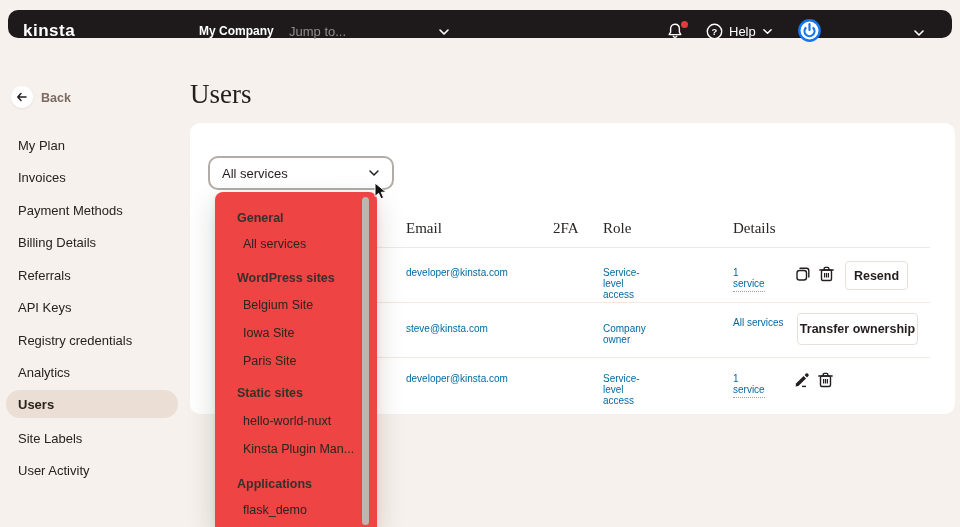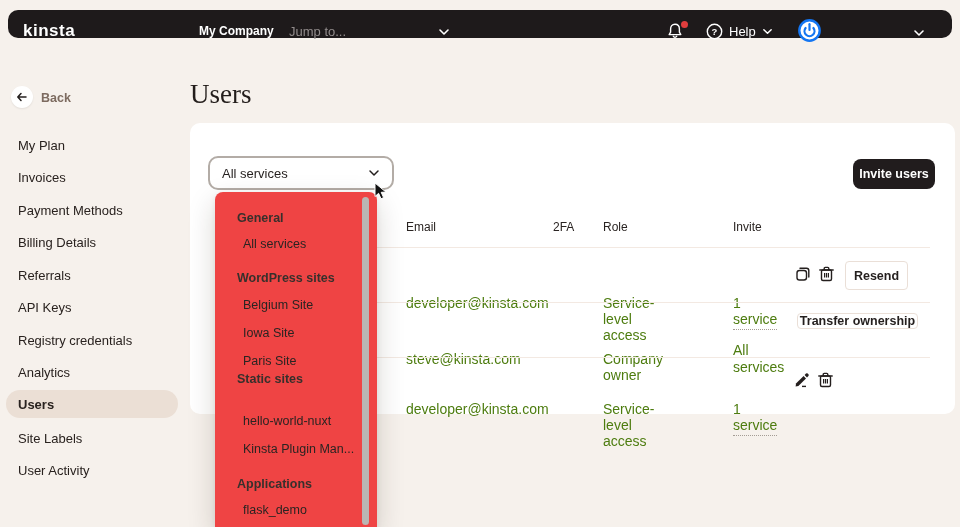--- a/index.html
+++ b/index.html
@@ -44,23 +44,23 @@
     display:flex; align-items:center; justify-content:space-between;
     padding:0 12px; cursor:pointer;
   }
   .filter-select span { font-size:13px; color:#241f1e; }
   .invite-btn {
     left:663px; top:36px; width:82px; height:30px;
     background:#211c1d; color:#fff; border:none; border-radius:8px;
     font-size:12.5px; font-weight:700; font-family:"Liberation Sans", sans-serif; cursor:pointer;
   }
 
-  .th { top:97px; font-size:12px; color:#2a2422; }
+  .th { top:97px; font-size:15px; color:#2a2422;font-family:Liberation Serif, serif; }
   .sep { left:25px; width:715px; height:1px; background:#f3e9e2; }
-  .cell { font-size:14px; color:#4d7c0f;margin-top:28px; }
+  .cell { font-size:10px; color:#0369a1; }
   .dotted { border-bottom:1px dotted #a49c95; padding-bottom:2px; cursor:pointer; }
   .row-btn {
     background:#fff; border:1px solid #eadfd7; border-radius:4px;
     font-size:12.5px; font-weight:700; color:#241f1e;
     font-family:"Liberation Sans", sans-serif; cursor:pointer;
   }
   .act-icon { cursor:pointer; }
 
   
   .dropdown {
@@ -135,26 +135,25 @@
 
 <div class="abs card">
 
   <div class="abs filter-select">
     <span>All services</span>
     <svg width="12" height="12" viewBox="0 0 12 12">
       <polyline points="2,4 6,8 10,4" fill="none" stroke="#241f1e" stroke-width="1.5" stroke-linecap="round" stroke-linejoin="round"></polyline>
     </svg>
   </div>
 
-  <button class="abs invite-btn">Invite users</button>
 
   <div class="abs th" style="left:216px">Email</div>
   <div class="abs th" style="left:363px">2FA</div>
   <div class="abs th" style="left:413px">Role</div>
-  <div class="abs th" style="left:543px">Invite</div>
+  <div class="abs th" style="left:543px">Details</div>
   <div class="abs sep" style="top:124px"></div>
 
   <div class="abs">
     <div class="abs cell" style="left:216px;top:144px">developer@kinsta.com</div>
     <div class="abs cell" style="left:413px;top:144px">Service-level access</div>
     <span class="abs cell dotted" style="left:543px;top:144px">1 service</span>
     <svg class="abs act-icon" style="left:604px;top:142px" width="18" height="18" viewBox="0 0 18 18">
       <rect x="3" y="5.5" width="9.5" height="9.5" rx="2.5" fill="#fff" stroke="#241f1e" stroke-width="1.4"></rect>
       <path d="M6 3.2 H12.5 A2.3 2.3 0 0 1 14.8 5.5 V12" fill="none" stroke="#241f1e" stroke-width="1.4" stroke-linecap="round"></path>
     </svg>
@@ -167,21 +166,21 @@
       <line x1="10.4" y1="8" x2="10.4" y2="12.5" stroke="#241f1e" stroke-width="1.2"></line>
     </svg>
     <button class="abs row-btn" style="left:655px;top:138px;width:63px;height:29px">Resend</button>
   </div>
   <div class="abs sep" style="top:179px"></div>
 
   <div class="abs">
     <div class="abs cell" style="left:216px;top:200px">steve@kinsta.com</div>
     <div class="abs cell" style="left:413px;top:200px">Company owner</div>
     <div class="abs cell" style="left:543px;top:191px;width:55px;line-height:17px">All services</div>
-    <button class="abs row-btn" style="left:607px;top:190px;width:121px;height:16px">Transfer ownership</button>
+    <button class="abs row-btn" style="left:607px;top:190px;width:121px;height:32px">Transfer ownership</button>
   </div>
   <div class="abs sep" style="top:234px"></div>
 
   <div class="abs">
     <div class="abs cell" style="left:216px;top:250px">developer@kinsta.com</div>
     <div class="abs cell" style="left:413px;top:250px">Service-level access</div>
     <span class="abs cell dotted" style="left:543px;top:250px">1 service</span>
     <svg class="abs act-icon" style="left:603px;top:248px" width="18" height="18" viewBox="0 0 18 18">
       <path d="M3 12.6 L10.6 5 L13 7.4 L5.4 15 L2.6 15.4 Z" fill="#241f1e"></path>
       <path d="M11.6 4 L13 2.6 A1.2 1.2 0 0 1 14.7 2.6 L15.4 3.3 A1.2 1.2 0 0 1 15.4 5 L14 6.4 Z" fill="#241f1e"></path>
@@ -200,21 +199,21 @@
 
 <div class="abs dropdown">
   <div class="abs dd-header" style="top:19px">General</div>
   <div class="abs dd-item" style="top:45px">All services</div>
 
   <div class="abs dd-header" style="top:79px">WordPress sites</div>
   <div class="abs dd-item" style="top:106px">Belgium Site</div>
   <div class="abs dd-item" style="top:134px">Iowa Site</div>
   <div class="abs dd-item" style="top:162px">Paris Site</div>
 
-  <div class="abs dd-header" style="top:180px">Static sites</div>
+  <div class="abs dd-header" style="top:194px">Static sites</div>
   <div class="abs dd-item" style="top:222px">hello-world-nuxt</div>
   <div class="abs dd-item" style="top:250px">Kinsta Plugin Man...</div>
 
   <div class="abs dd-header" style="top:285px">Applications</div>
   <div class="abs dd-item" style="top:311px">flask_demo</div>
 
   <div class="abs dd-scrollbar"></div>
 </div>
 
 <svg class="abs" style="left:374px;top:182px" width="16" height="18" viewBox="0 0 16 18">

